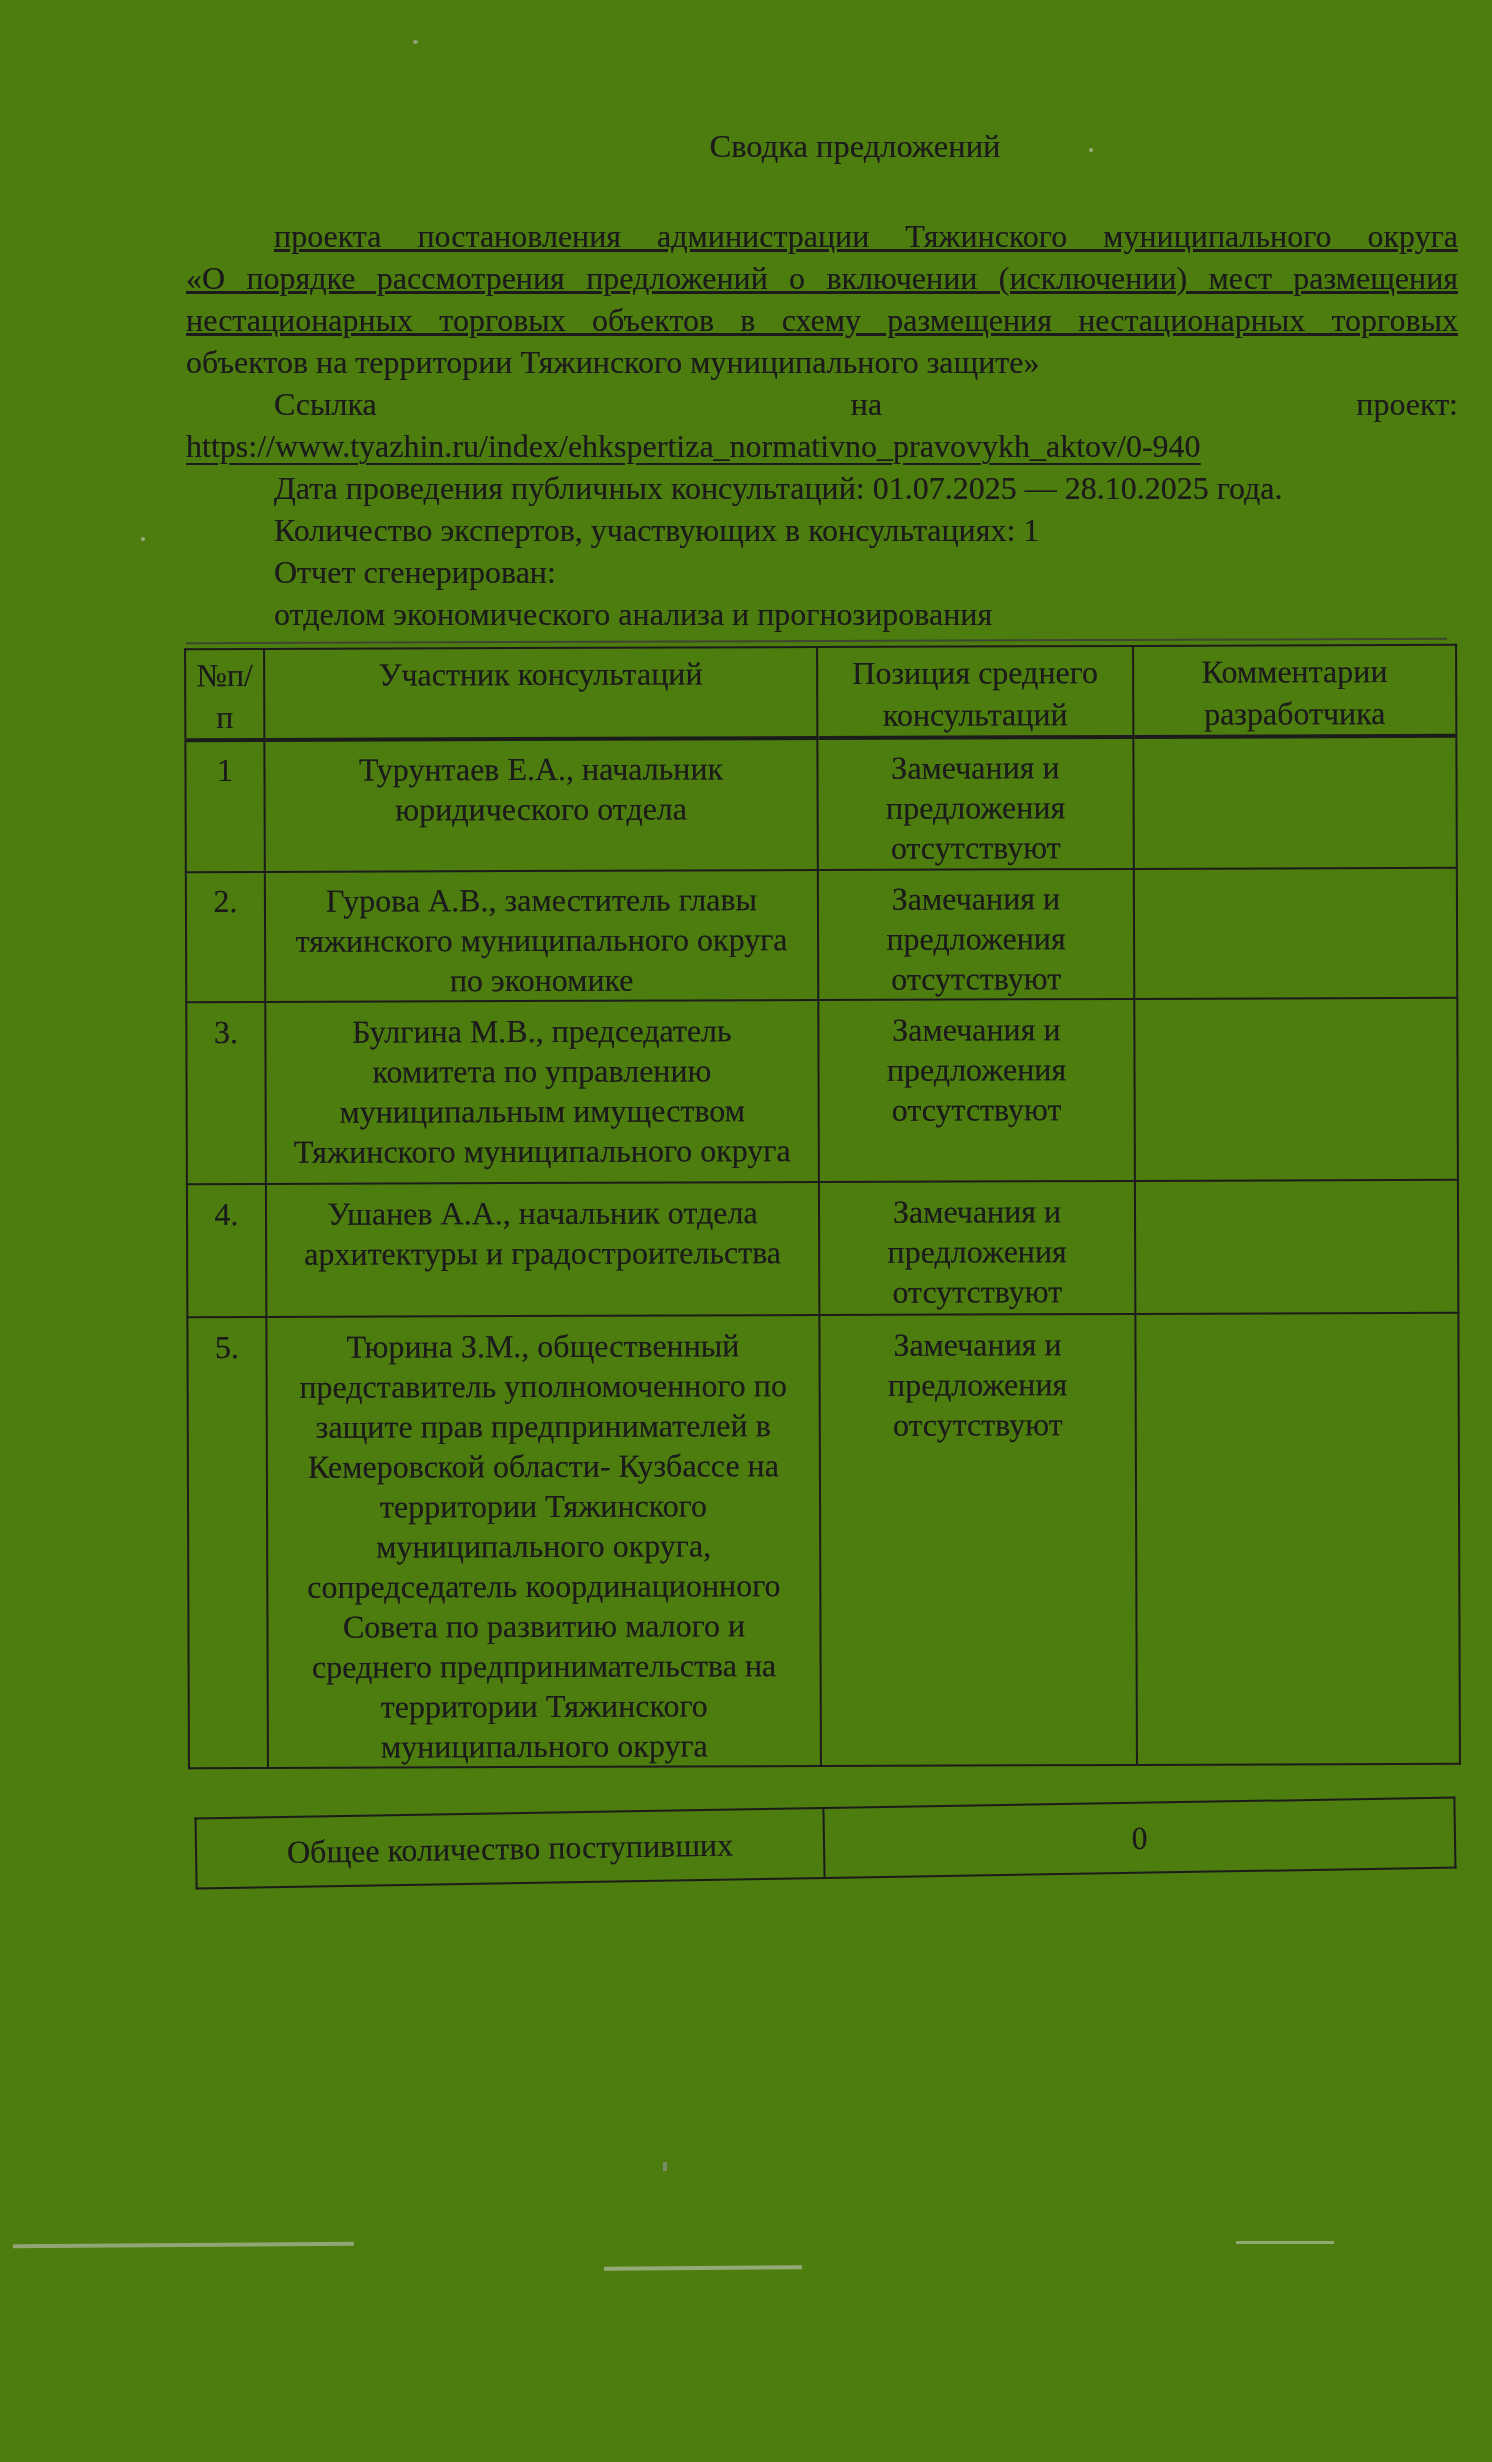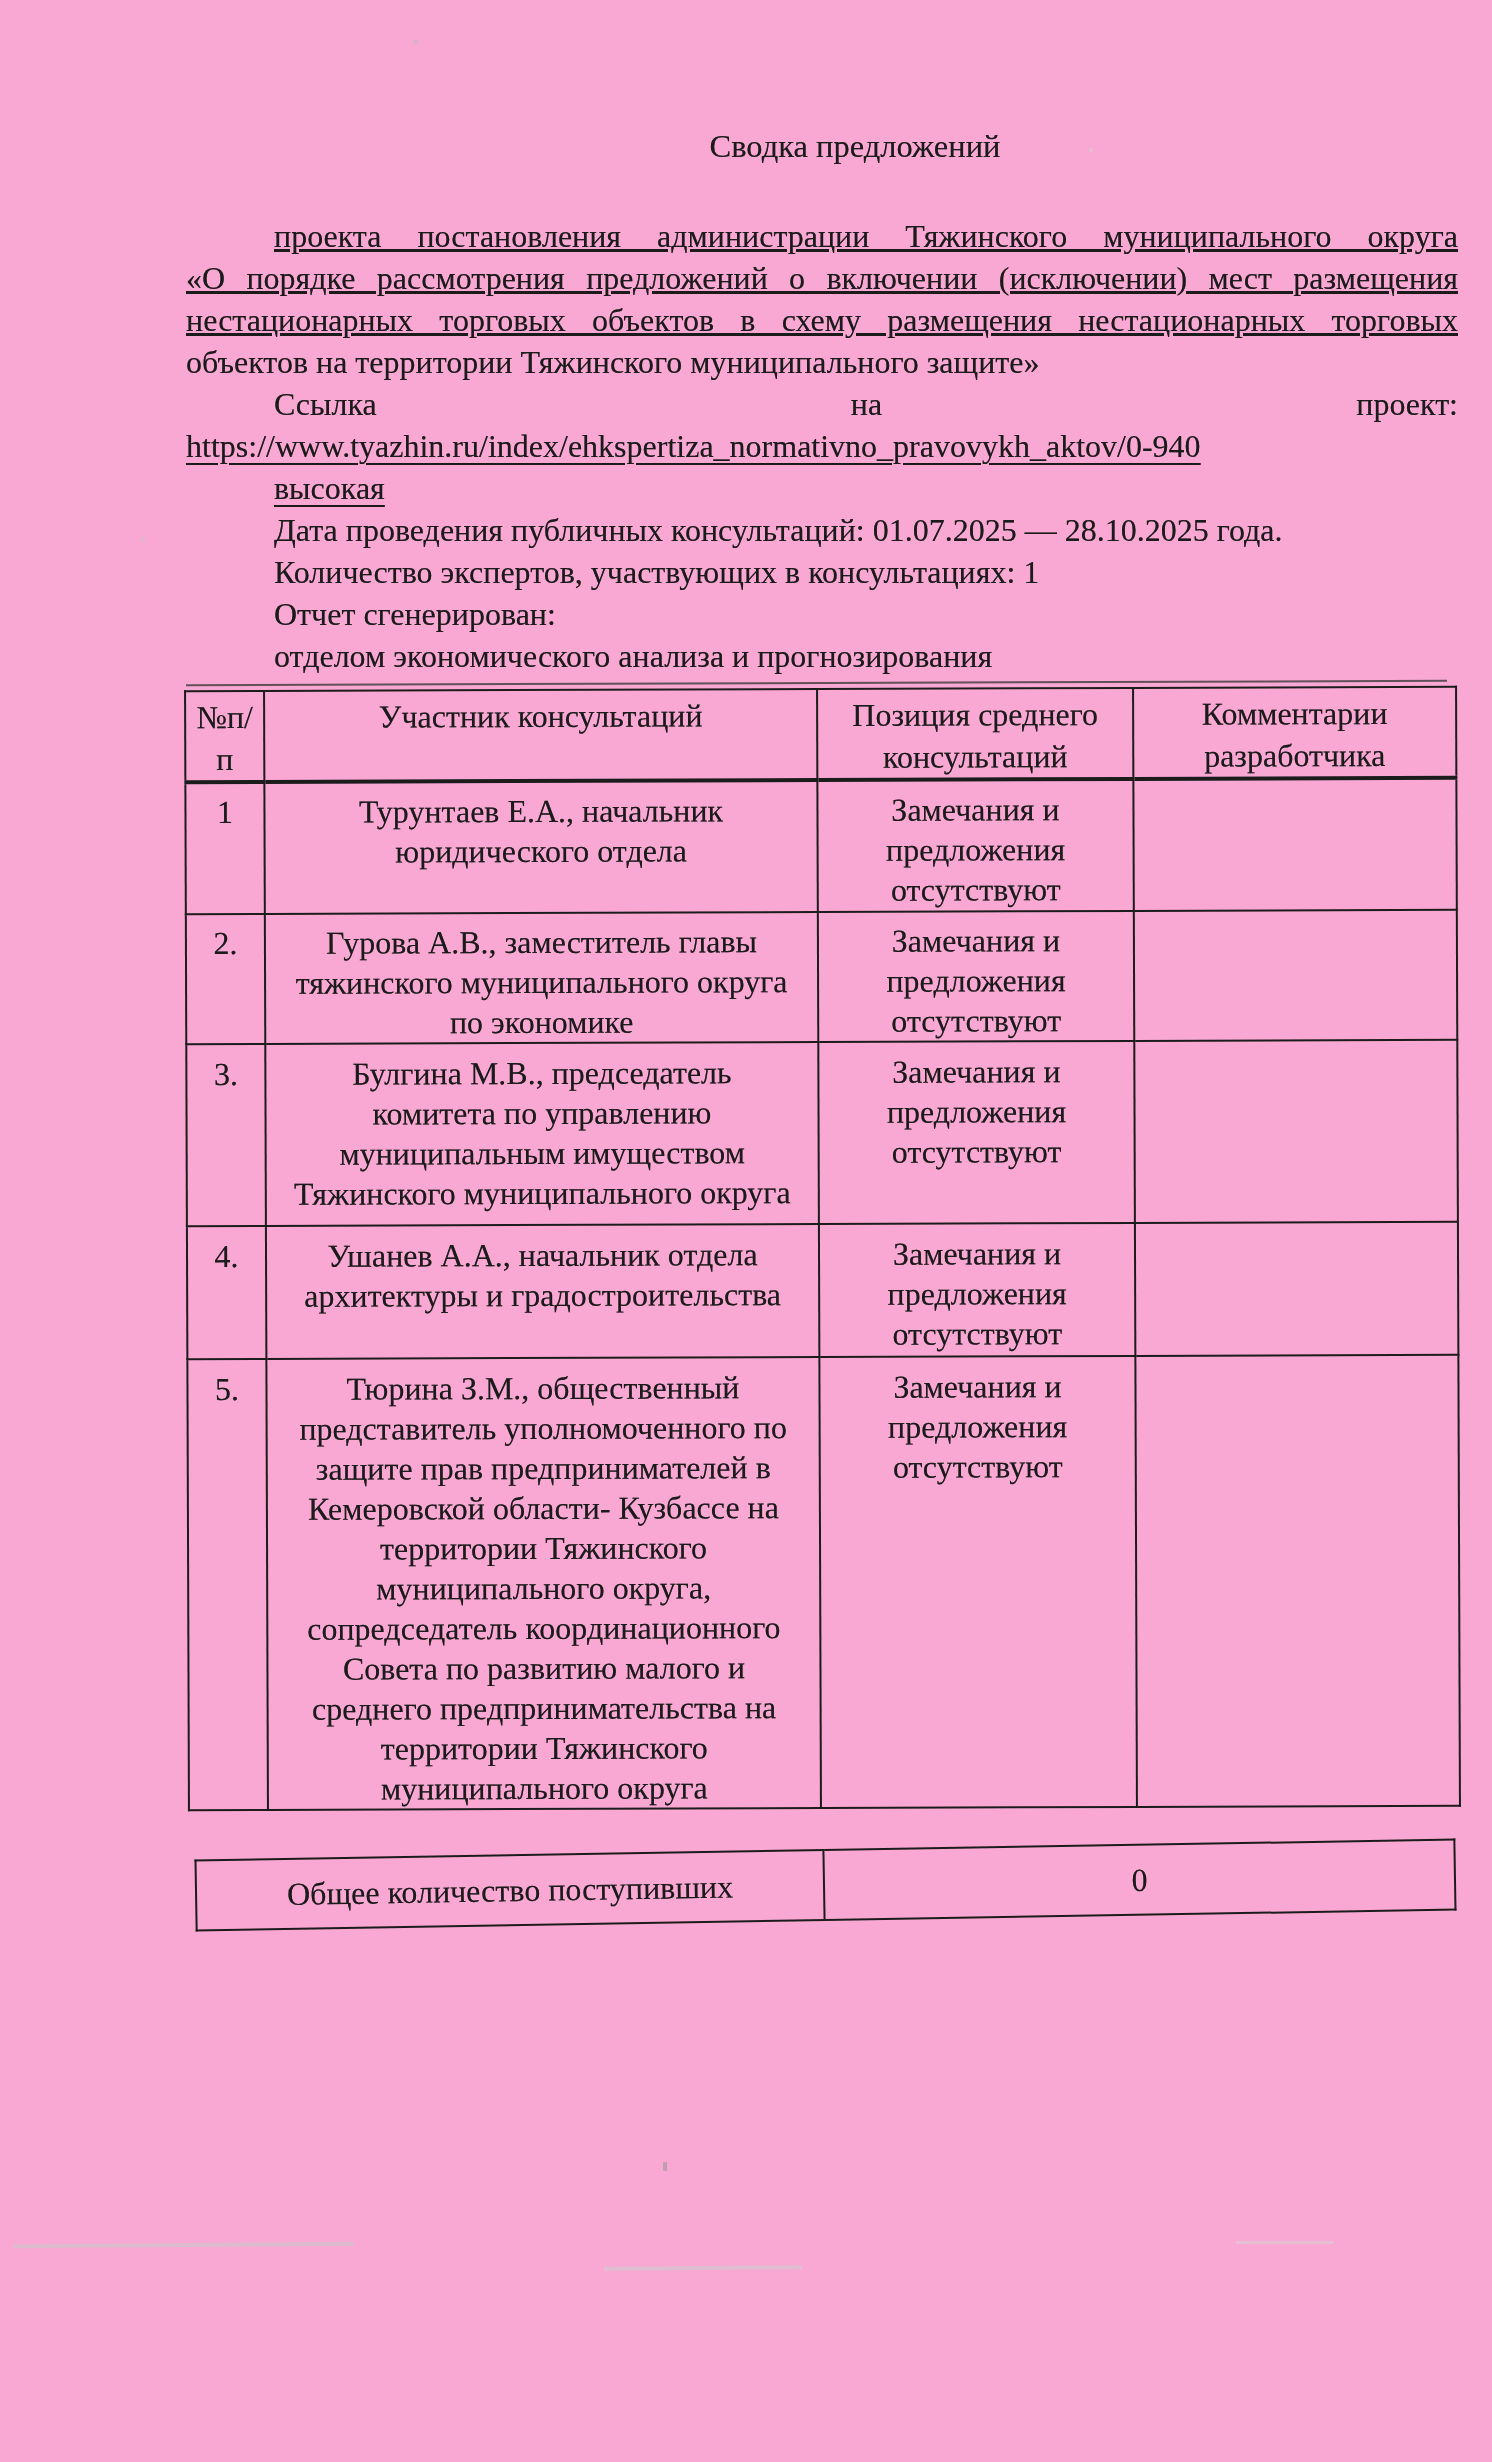--- a/index.html
+++ b/index.html
@@ -1,21 +1,21 @@
 <!DOCTYPE html>
 <html lang="ru" style="font-size:14px"><head>
 <meta charset="utf-8">
 <title>Сводка предложений</title>
 <style>
   html,body{margin:0;padding:0;background:#e8e8e8;}
   .page{
     position:relative;
     width:1493px;height:2462px;
     margin:0 auto;
-    background:#f9a8d4;
+    background:#4d7c0f;
     overflow:hidden;
     font-family:"Liberation Serif","DejaVu Serif",serif;
     color:#1b1b1b;
     text-shadow:0 0 0.4px rgba(20,20,20,.55);
   }
   .content{
     position:absolute;
     left:186px;top:0;
     width:1272px;
     padding-top:125px;
@@ -103,21 +103,20 @@
     <h1 class="title">Сводка предложений</h1>
 
     <div class="para-just">проекта постановления администрации Тяжинского муниципального округа
 «О порядке рассмотрения предложений о включении (исключении) мест размещения
 нестационарных торговых объектов в схему размещения нестационарных торговых</div>
     <div class="para-plain">объектов на территории Тяжинского муниципального защите»</div>
 
     <div class="line-spread">Ссылка на проект:</div>
     <div class="url-line"><span class="u">https://www.tyazhin.ru/index/ehkspertiza_normativno_pravovykh_aktov/0-940</span></div>
 
-    <div class="line-ind"><span class="u">высокая</span></div>
 
     <div class="line-ind">Дата проведения публичных консультаций: 01.07.2025 — 28.10.2025 года.</div>
     <div class="line-ind">Количество экспертов, участвующих в консультациях: 1</div>
     <div class="line-ind">Отчет сгенерирован:</div>
     <div class="line-ind">отделом экономического анализа и прогнозирования</div>
 
     <div class="main-wrap">
       <table class="doc">
         <colgroup>
             <col class="c-num">

